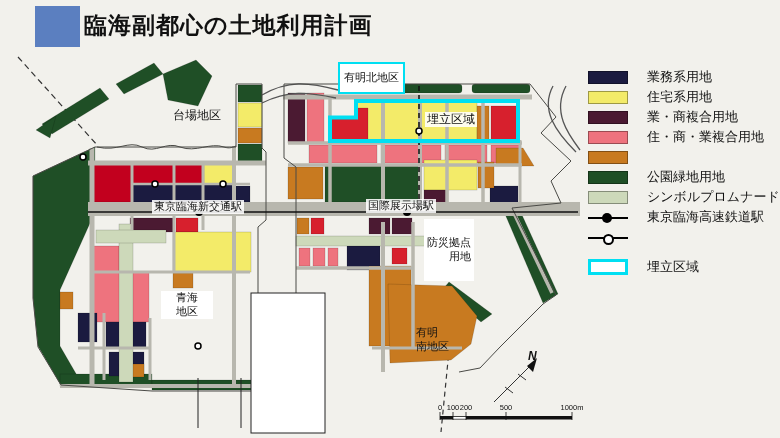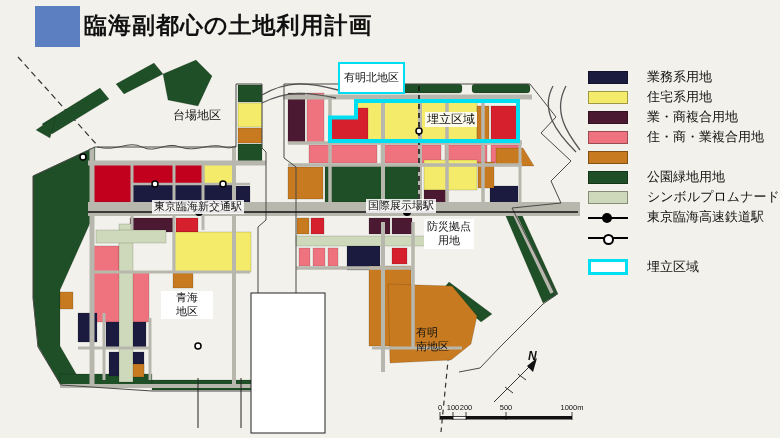--- a/index.html
+++ b/index.html
@@ -30,21 +30,21 @@
   .s-rail{stroke:var(--color-rail,#111);fill:none;}
   .s-cyan{stroke:var(--color-reclaim,#00dff2);stroke-width:4;fill:none;}
   
   .map-label{font-size:11px;line-height:1.25;white-space:nowrap;color:#111;}
   .wbg{background:rgba(255,255,255,.88);padding:0 2px;}
   #lbl-ariake-north{left:338px;top:62px;border:2px solid var(--color-reclaim,#00dff2);background:#fff;padding:7px 4px;}
   #lbl-reclaim{left:425px;top:112px;font-size:12px;}
   #lbl-daiba{left:173px;top:108px;font-size:12px;}
   #lbl-teleport{left:152px;top:200px;}
   #lbl-kokusai{left:366px;top:199px;}
-  #lbl-disaster{left:424px;top:219px;background:#fff;text-align:center;padding:1px 3px;}
+  #lbl-disaster{left:424px;top:219px;background:#fff;text-align:right;padding:17px 3px;}
   #lbl-aomi{left:161px;top:291px;background:#fff;padding:0 15px;}
   #lbl-ariake-south{left:416px;top:326px;}
   
   #legend{left:588px;top:70px;width:190px;}
   .lg-row{display:flex;align-items:center;gap:19px;margin-bottom:6px;height:14px;}
   .lg-sw{width:40px;height:13px;flex:0 0 40px;border:1px solid rgba(0,0,0,.35);box-sizing:border-box;}
   .lg-lb{font-size:13px;white-space:nowrap;}
   .lg-sym{width:40px;height:13px;flex:0 0 40px;position:relative;}
   .lg-sym::before{content:"";position:absolute;left:0;right:0;top:6px;height:2px;background:#000;}
   .lg-sym.dot-filled::after{content:"";position:absolute;left:14px;top:2px;width:10px;height:10px;border-radius:50%;background:#000;}

